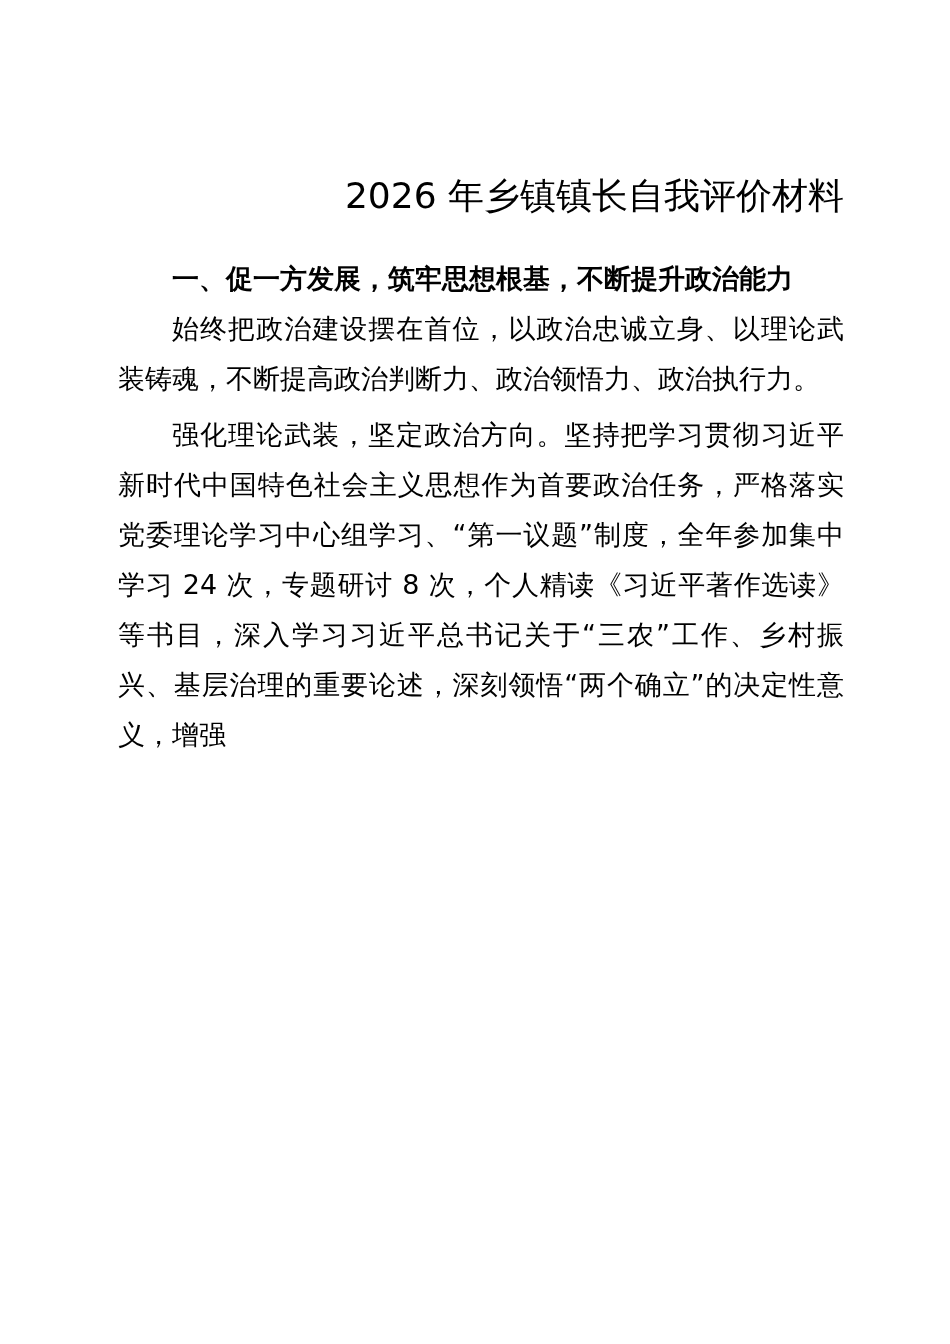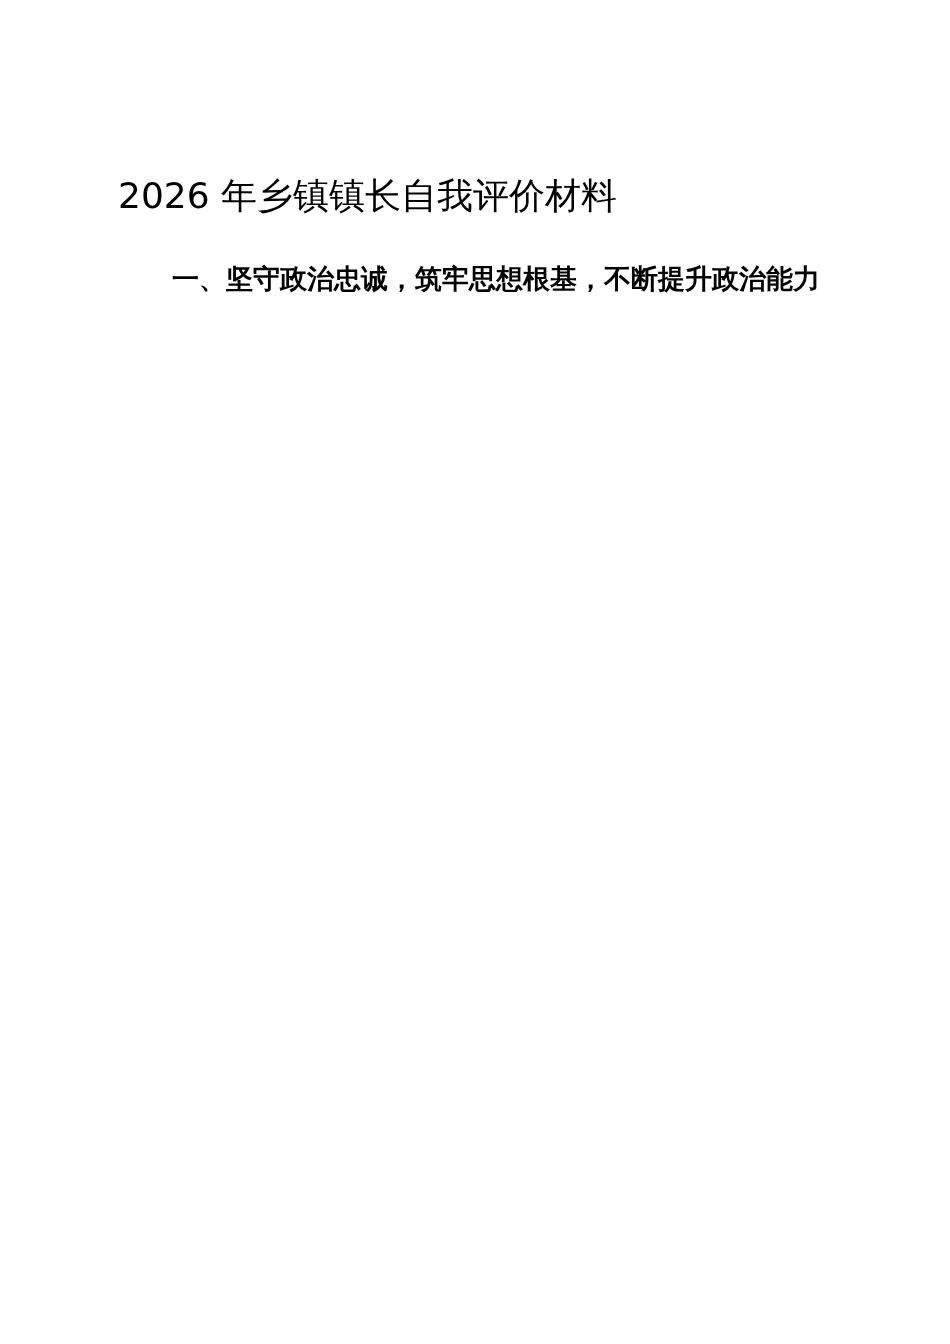--- a/index.html
+++ b/index.html
@@ -21,21 +21,21 @@
     position: absolute;
     left: 118px;
     top: 170px;
     width: 726px;
   }
   .doc-title {
     margin: 0 0 32px 0;
     font-size: 36px;
     line-height: 52px;
     font-weight: 400;
-    text-align: left;
+    text-align: right;
     white-space: nowrap;
   }
   .body-para,
   .heading-para {
     margin: 0;
     font-size: 27px;
     line-height: 50px;
     text-align: justify;
     text-indent: 2em;
     word-break: break-all;
@@ -49,17 +49,19 @@
   }
 </style>
 </head>
 <body>
 
 <div class="page">
   <div class="content">
     <h1 class="doc-title">2026 年乡镇镇长自我评价材料</h1>
 
 
-    <p class="heading-para">一、坚守政治忠诚，筑牢思想根基，不断提升政治能力</p>
+    <p class="heading-para">一、促一方发展，筑牢思想根基，不断提升政治能力</p>
 
+    <p class="body-para">始终把政治建设摆在首位，以政治忠诚立身、以理论武装铸魂，不断提高政治判断力、政治领悟力、政治执行力。</p>
 
+    <p class="body-para para-gap">强化理论武装，坚定政治方向。坚持把学习贯彻习近平新时代中国特色社会主义思想作为首要政治任务，严格落实党委理论学习中心组学习、“第一议题”制度，全年参加集中学习 24 次，专题研讨 8 次，个人精读《习近平著作选读》等书目，深入学习习近平总书记关于“三农”工作、乡村振兴、基层治理的重要论述，深刻领悟“两个确立”的决定性意义，增强</p>
   </div>
 </div>
 
 </body></html>

